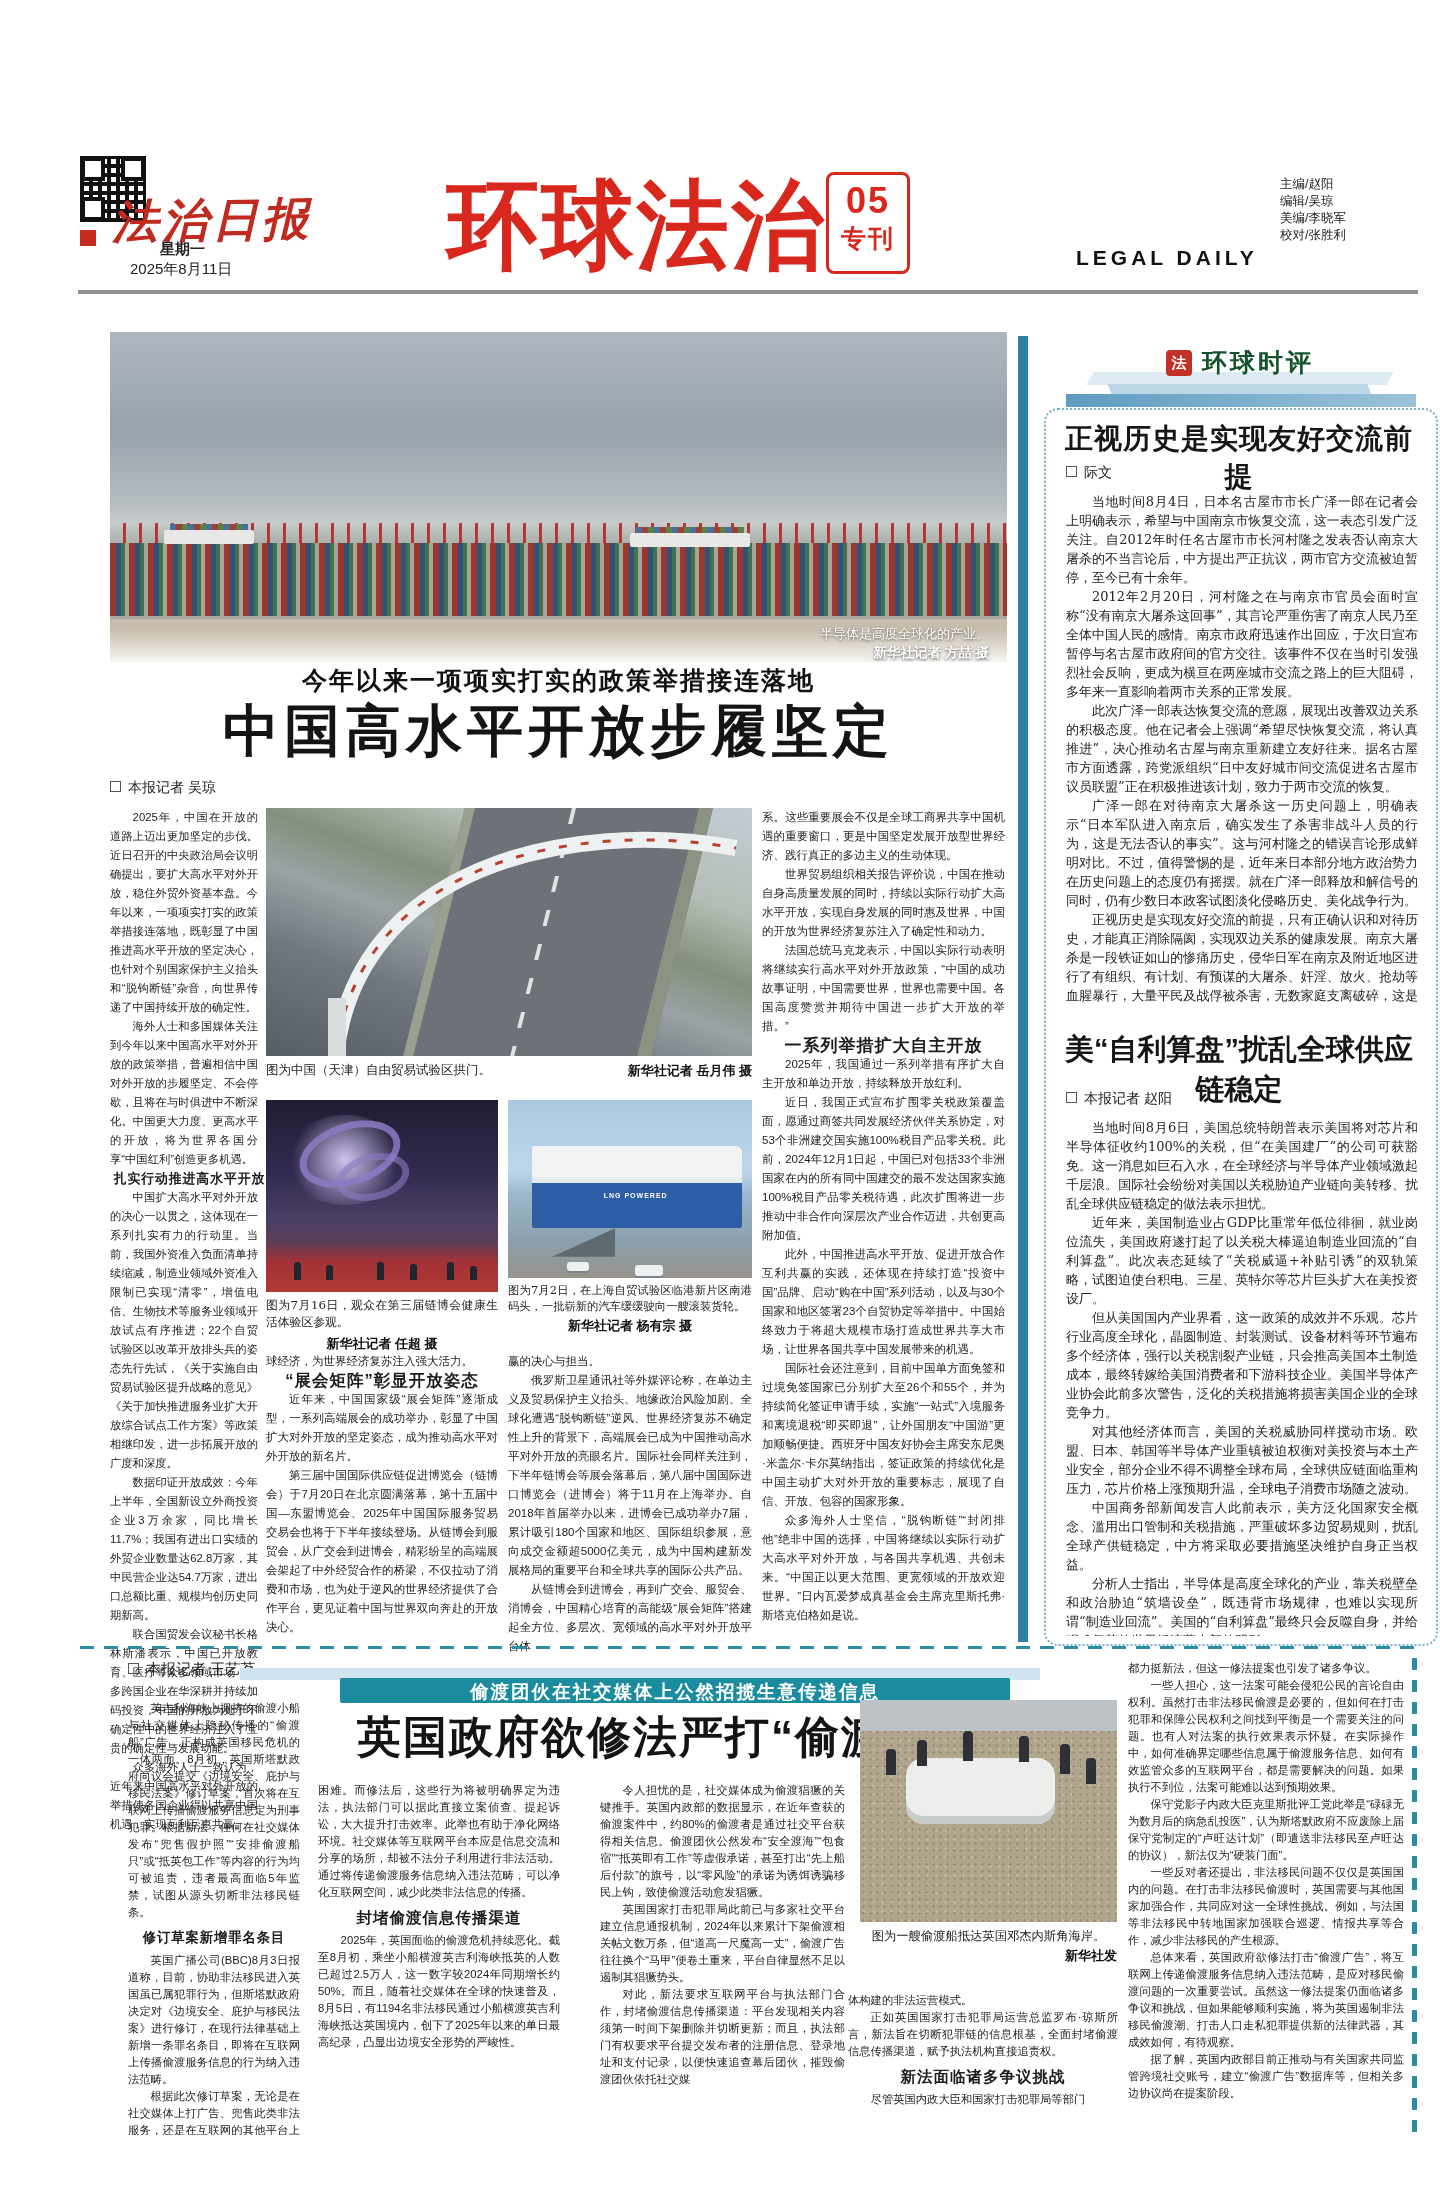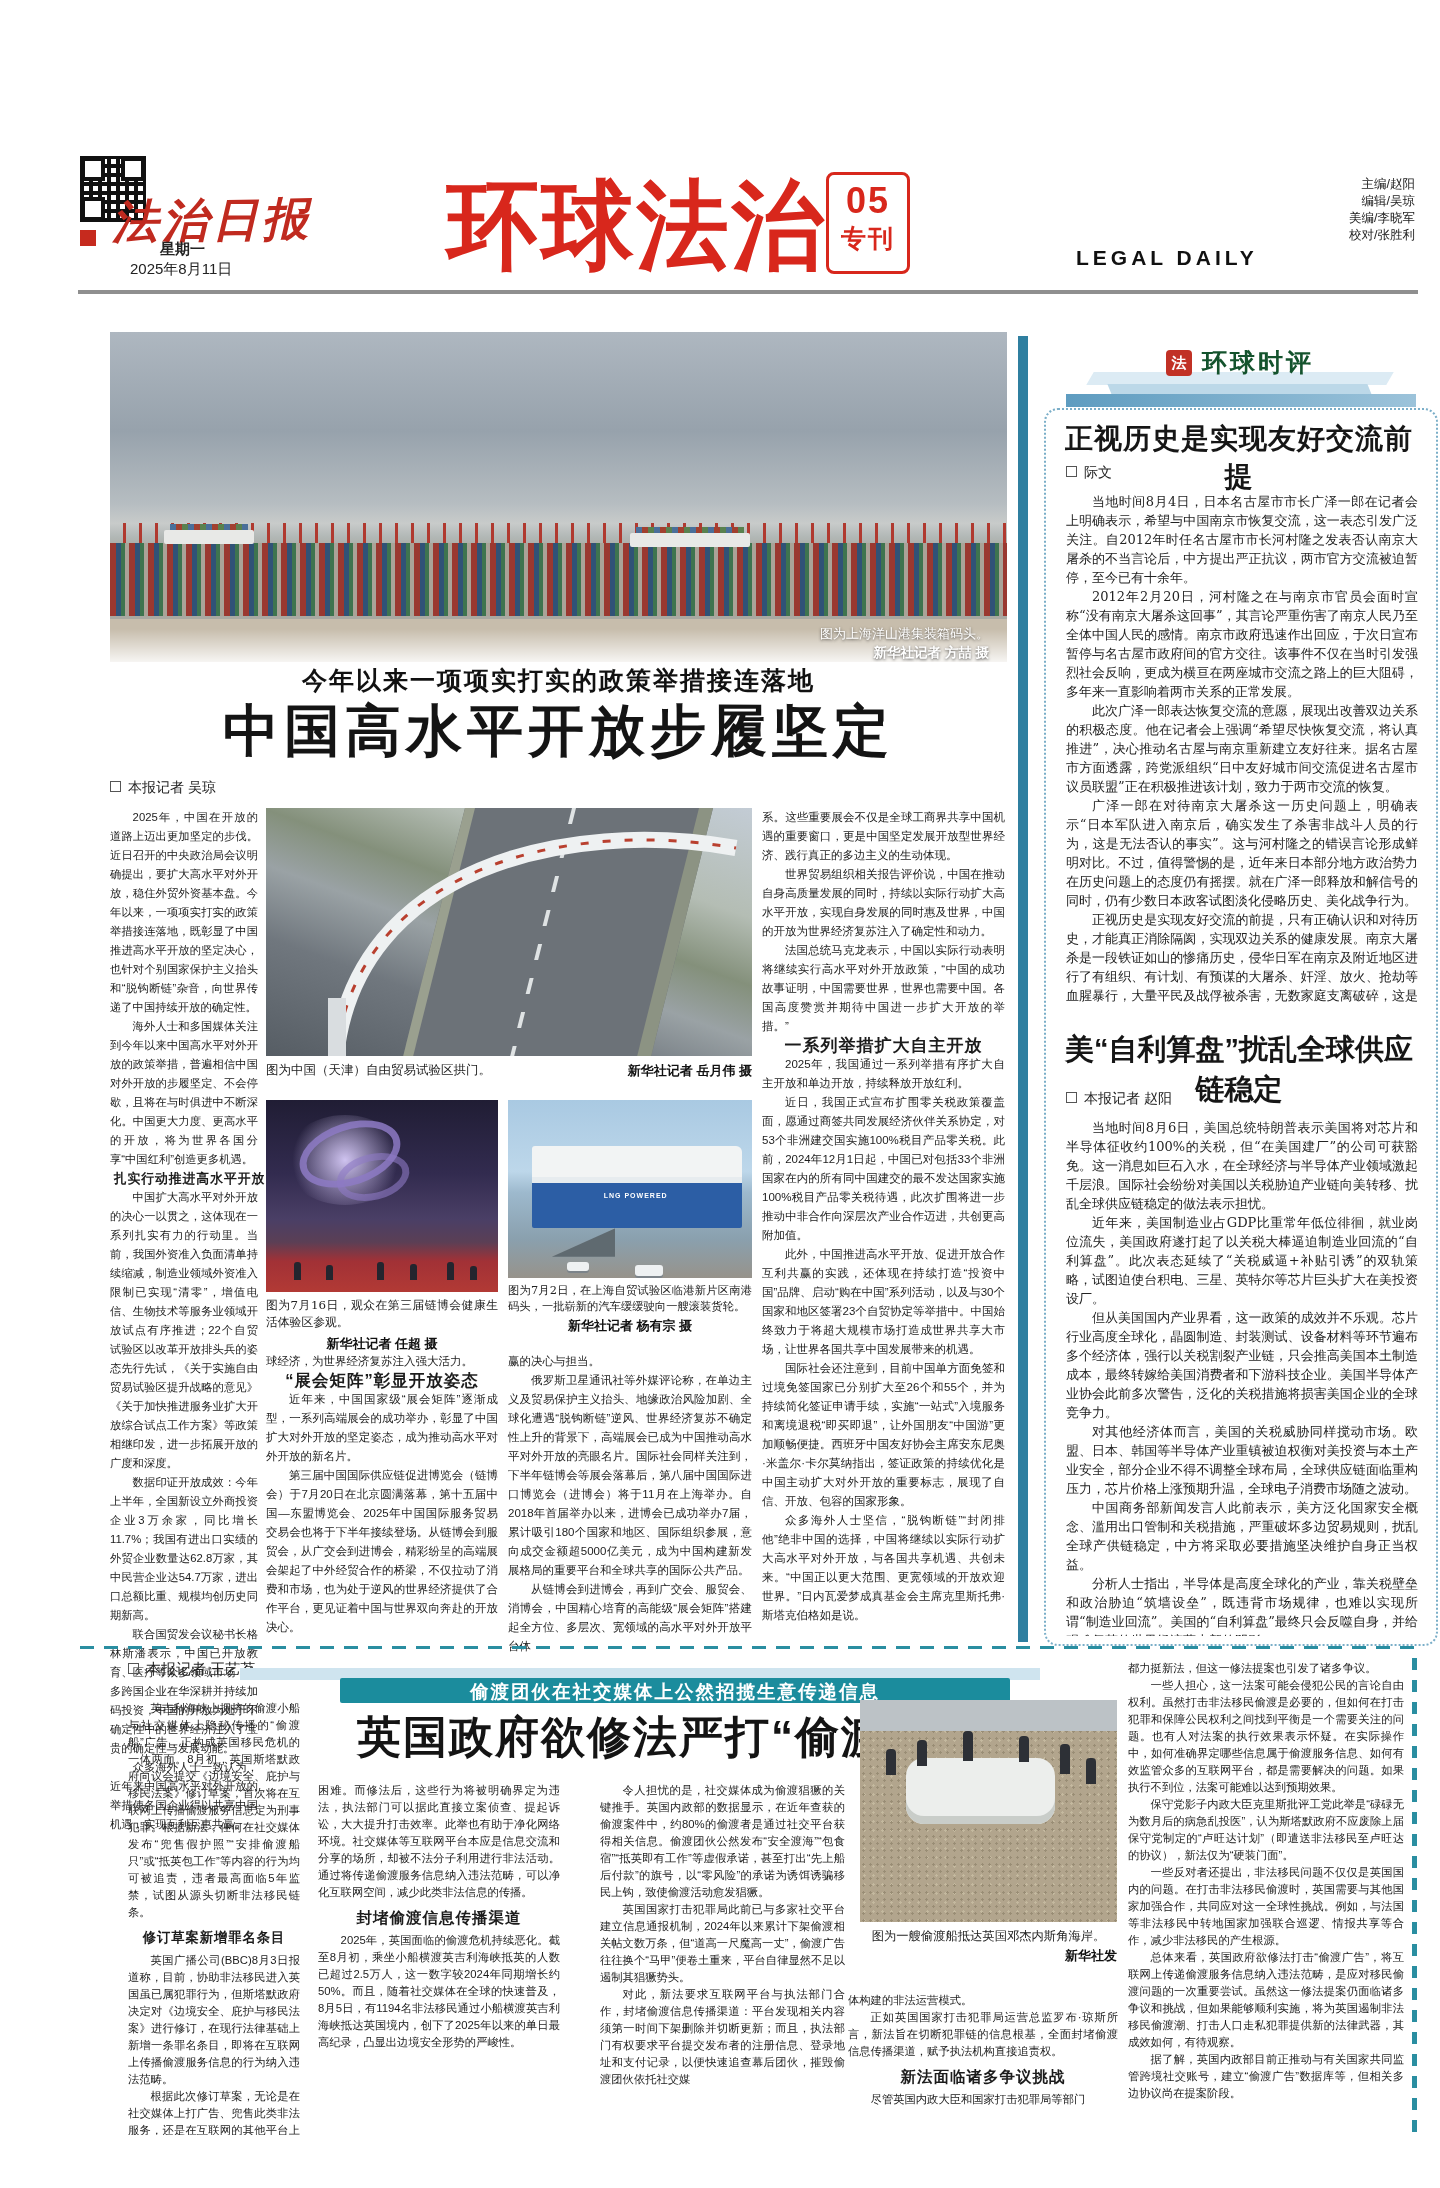--- a/index.html
+++ b/index.html
@@ -17,21 +17,21 @@
       font-size:46px;color:#c02a1f;letter-spacing:4px;transform:rotate(-1deg);}
   .weekday{font-size:15px;font-weight:bold;color:#222;}
   .date{font-size:15px;color:#222;}
   .section-title{font-size:90px;font-weight:bold;color:#d8271c;letter-spacing:3px;
       transform:scale(1.02,1.08);transform-origin:left center;white-space:nowrap;}
   .issue-box{width:78px;height:96px;border:3px solid #d8271c;border-radius:8px;
       text-align:center;color:#d8271c;}
   .issue-box .no{font-size:36px;font-weight:bold;line-height:44px;margin-top:4px;letter-spacing:2px;}
   .issue-box .lb{font-size:25px;font-weight:bold;line-height:30px;letter-spacing:2px;}
   .latin{font-size:21px;font-weight:bold;letter-spacing:4px;color:#111;}
-  .credits{font-size:12.5px;line-height:17px;text-align:right;color:#222;}
+  .credits{font-size:12.5px;line-height:17px;color:#222;}
   .rule{background:#8f8f8f;height:4px;}
   
   .ph{overflow:hidden;}
   .banner{background:linear-gradient(180deg,#aeb7c0 0%,#97a2ac 30%,#b6bdc1 52%,#c8cbca 58%,#b2b8b6 62%,#a9a9a2 66%);}
   .banner .yard{position:absolute;left:0;right:0;top:64%;height:22%;
       background:repeating-linear-gradient(90deg,#a23b33 0 6px,#33567d 6px 11px,#417a53 11px 15px,#b3aca0 15px 19px);
       filter:brightness(.95);}
   .banner .cranes{position:absolute;left:0;right:0;top:58%;height:9%;
       background:repeating-linear-gradient(90deg,transparent 0 13px,#b03a30 13px 16px);}
   .banner .sand{position:absolute;left:0;right:0;bottom:0;height:13%;background:#c7bdac;}
@@ -137,21 +137,21 @@
   <div class="abs rule" style="left:78px;top:290px;width:1340px"></div>
 
   <div class="abs ph banner" style="left:110px;top:332px;width:897px;height:330px">
     <div class="cranes"></div>
       <div class="yard"></div>
       <div class="sand"></div>
     <div class="ship" style="left:6%;top:60%"></div>
     <div class="ship" style="left:58%;top:61%;width:120px"></div>
     <div class="fade"></div>
     <div class="abs banner-cap" style="right:18px;top:292px">
-      <div class="l1">图为上海洋山港集装箱码头。</div>
+      <div class="l1">半导体是高度全球化的产业。</div>
       <div class="l2">新华社记者 方喆 摄</div>
     </div>
   </div>
 
   <div class="abs kicker" style="left:110px;top:664px;width:897px">今年以来一项项实打实的政策举措接连落地</div>
   <div class="abs headline" style="left:110px;top:694px;width:897px">中国高水平开放步履坚定</div>
   <div class="abs byline" style="left:110px;top:779px"><span class="sq"></span><span>本报记者 吴琼</span></div>
 
   <div class="abs body" style="left:110px;top:808px;width:148px;height:834px;font-size:11.3px">
     <p>2025年，中国在开放的道路上迈出更加坚定的步伐。近日召开的中央政治局会议明确提出，要扩大高水平对外开放，稳住外贸外资基本盘。今年以来，一项项实打实的政策举措接连落地，既彰显了中国推进高水平开放的坚定决心，也针对个别国家保护主义抬头和“脱钩断链”杂音，向世界传递了中国持续开放的确定性。</p>

